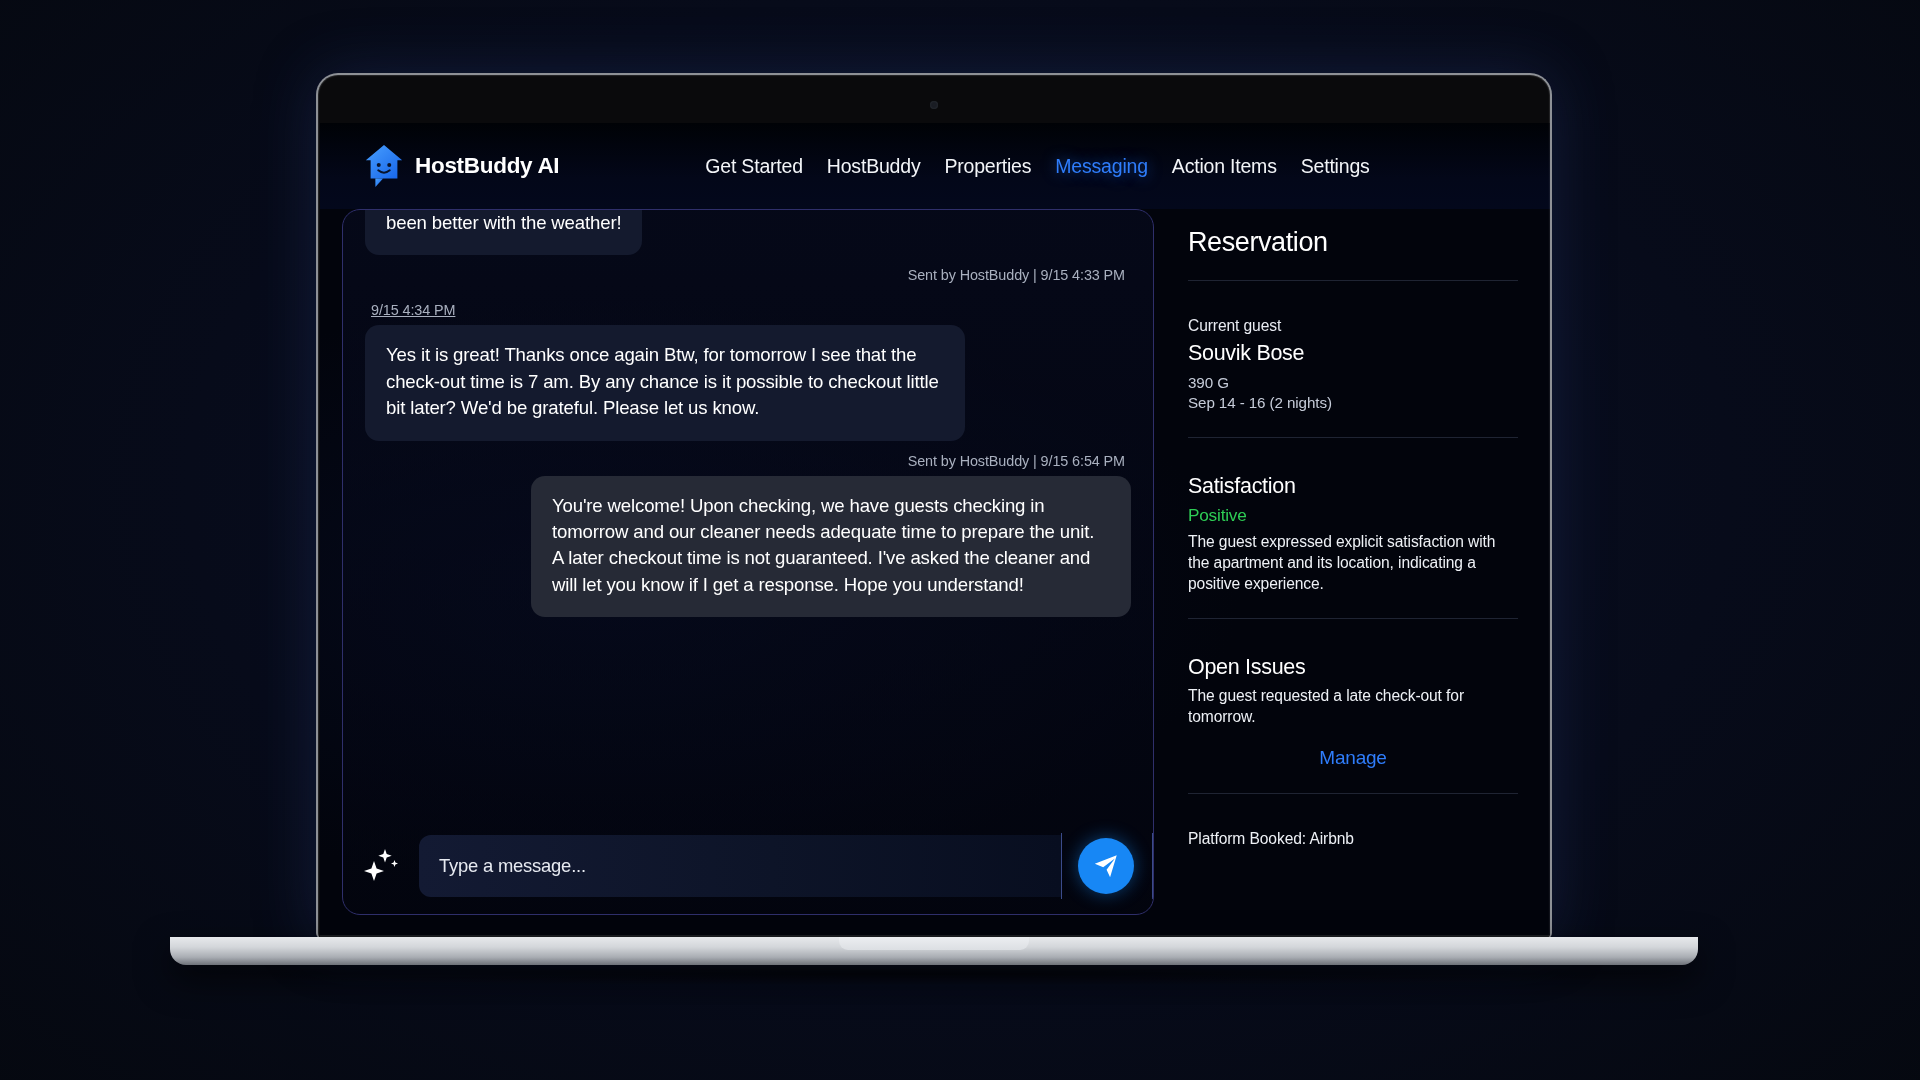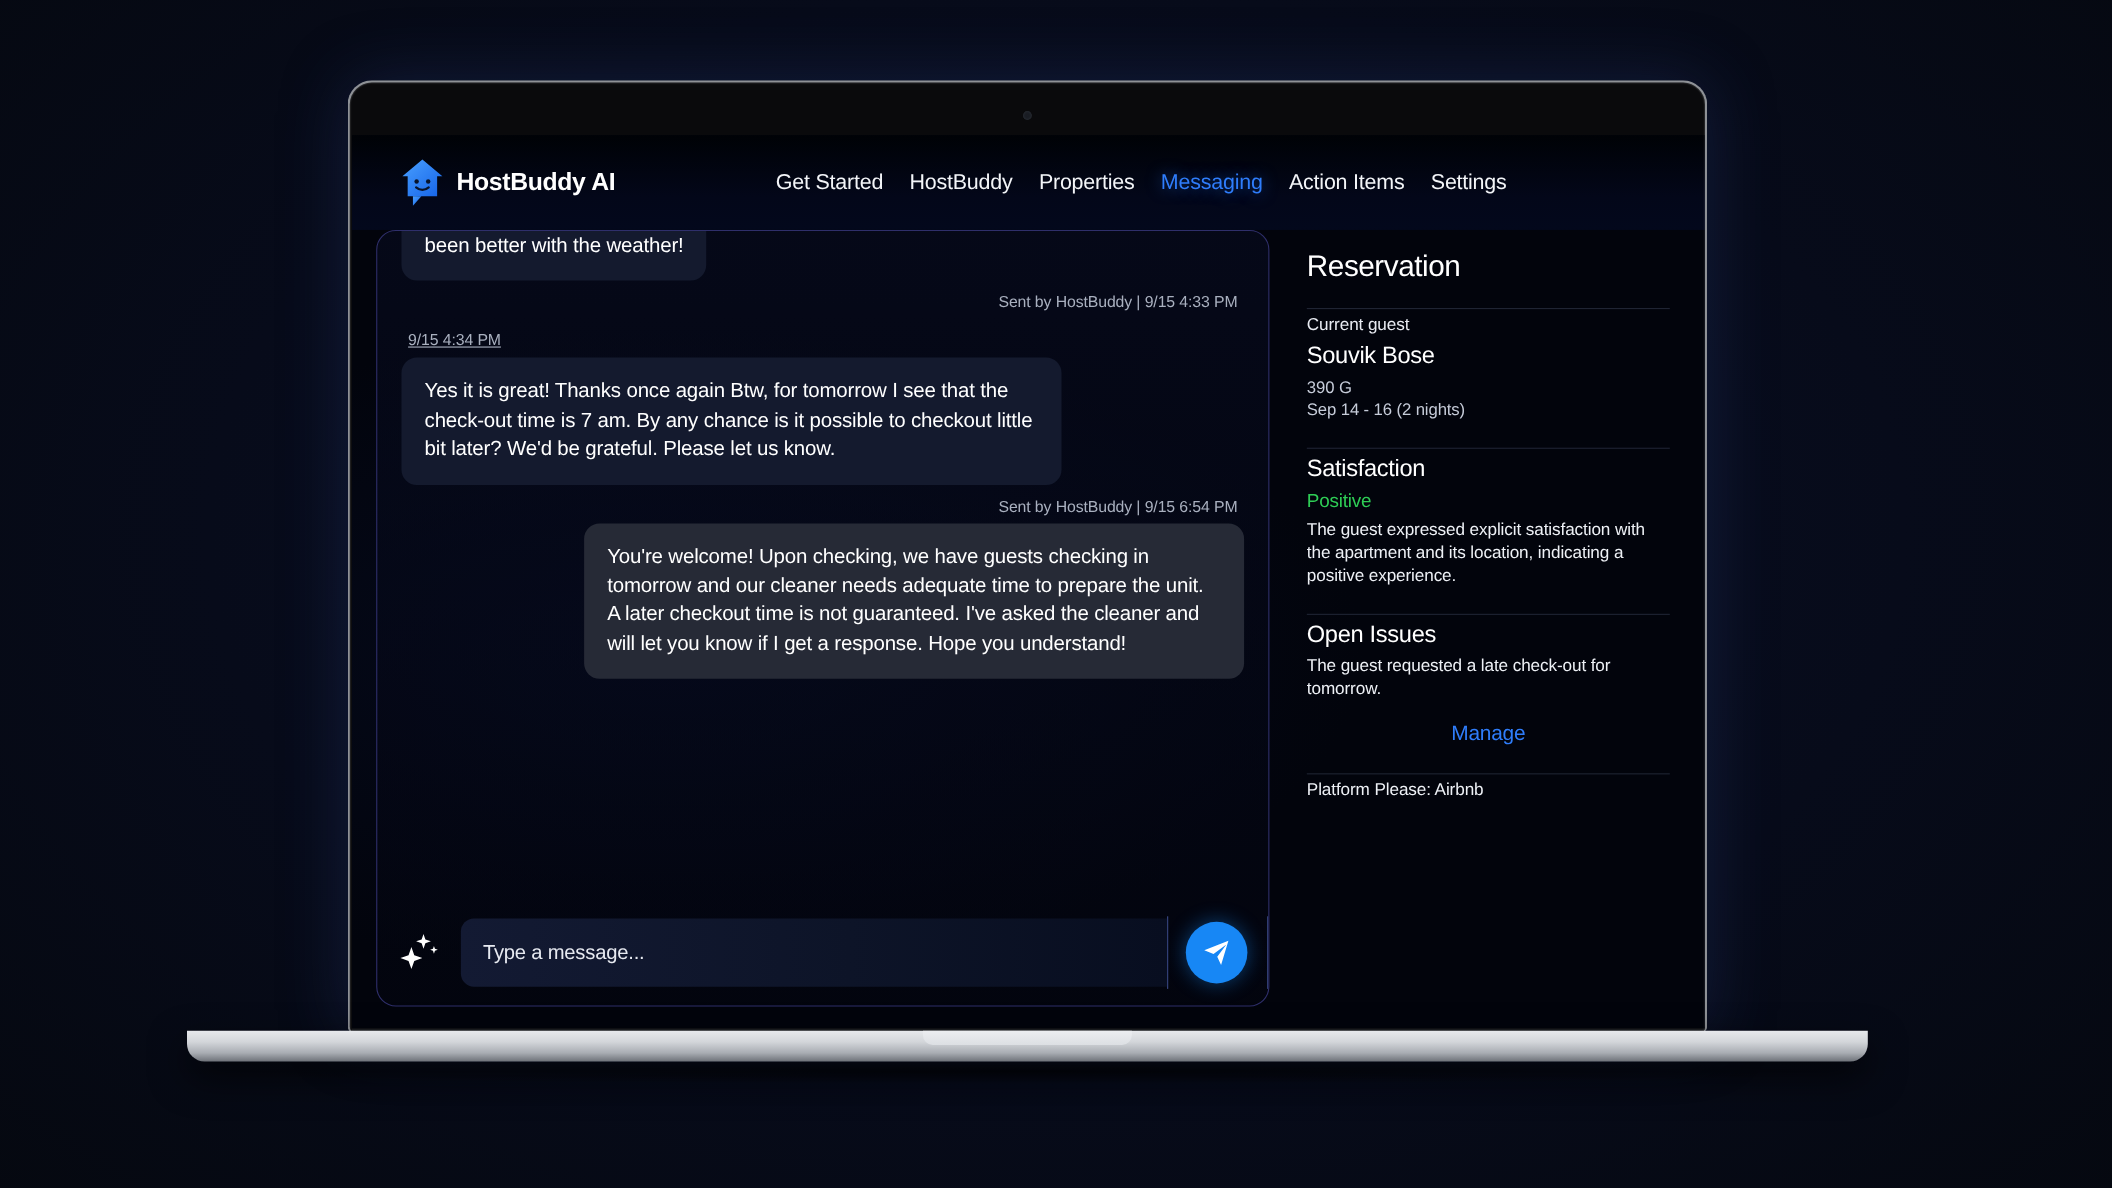--- a/index.html
+++ b/index.html
@@ -208,21 +208,21 @@
     margin-left: 34px;
     padding: 18px 0 0 0;
     color: #fff;
   }
   .res-title {
     font-size: 27px;
     font-weight: normal;
     letter-spacing: -.4px;
     padding: 0 0 22px 0;
   }
-  .res-sec { border-top: 1px solid #1f2433; padding: 6px 0 24px 0; }
+  .res-sec { border-top: 1px solid #1f2433; padding: 36px 0 24px 0; }
   .res-sec:first-of-type { padding-top: 20px; }
   .res-label { font-size: 15.6px; color: #e9ecf3; letter-spacing: -.1px; }
   .res-guest {
     font-size: 21.5px;
     letter-spacing: -.3px;
     margin: 6px 0 7px 0;
     color: #ffffff;
   }
   .res-sub { font-size: 15.2px; color: #c6ccd9; line-height: 1.33; letter-spacing: -.1px; }
   .sec-head {
@@ -386,21 +386,21 @@
                 <div class="sec-body">The guest expressed explicit satisfaction with the apartment and its location, indicating a positive experience.</div>
               </div>
 
               <div class="res-sec">
                 <div class="sec-head">Open Issues</div>
                 <div class="sec-body">The guest requested a late check-out for tomorrow.</div>
                 <span class="manage">Manage</span>
               </div>
 
               <div class="res-sec">
-                <div class="platform">Platform Please: Airbnb</div>
+                <div class="platform">Platform Booked: Airbnb</div>
               </div>
             </aside>
 
           </div>
         </div>
       </div>
 
       <div id="chinstrip"></div>
     </div>
 

